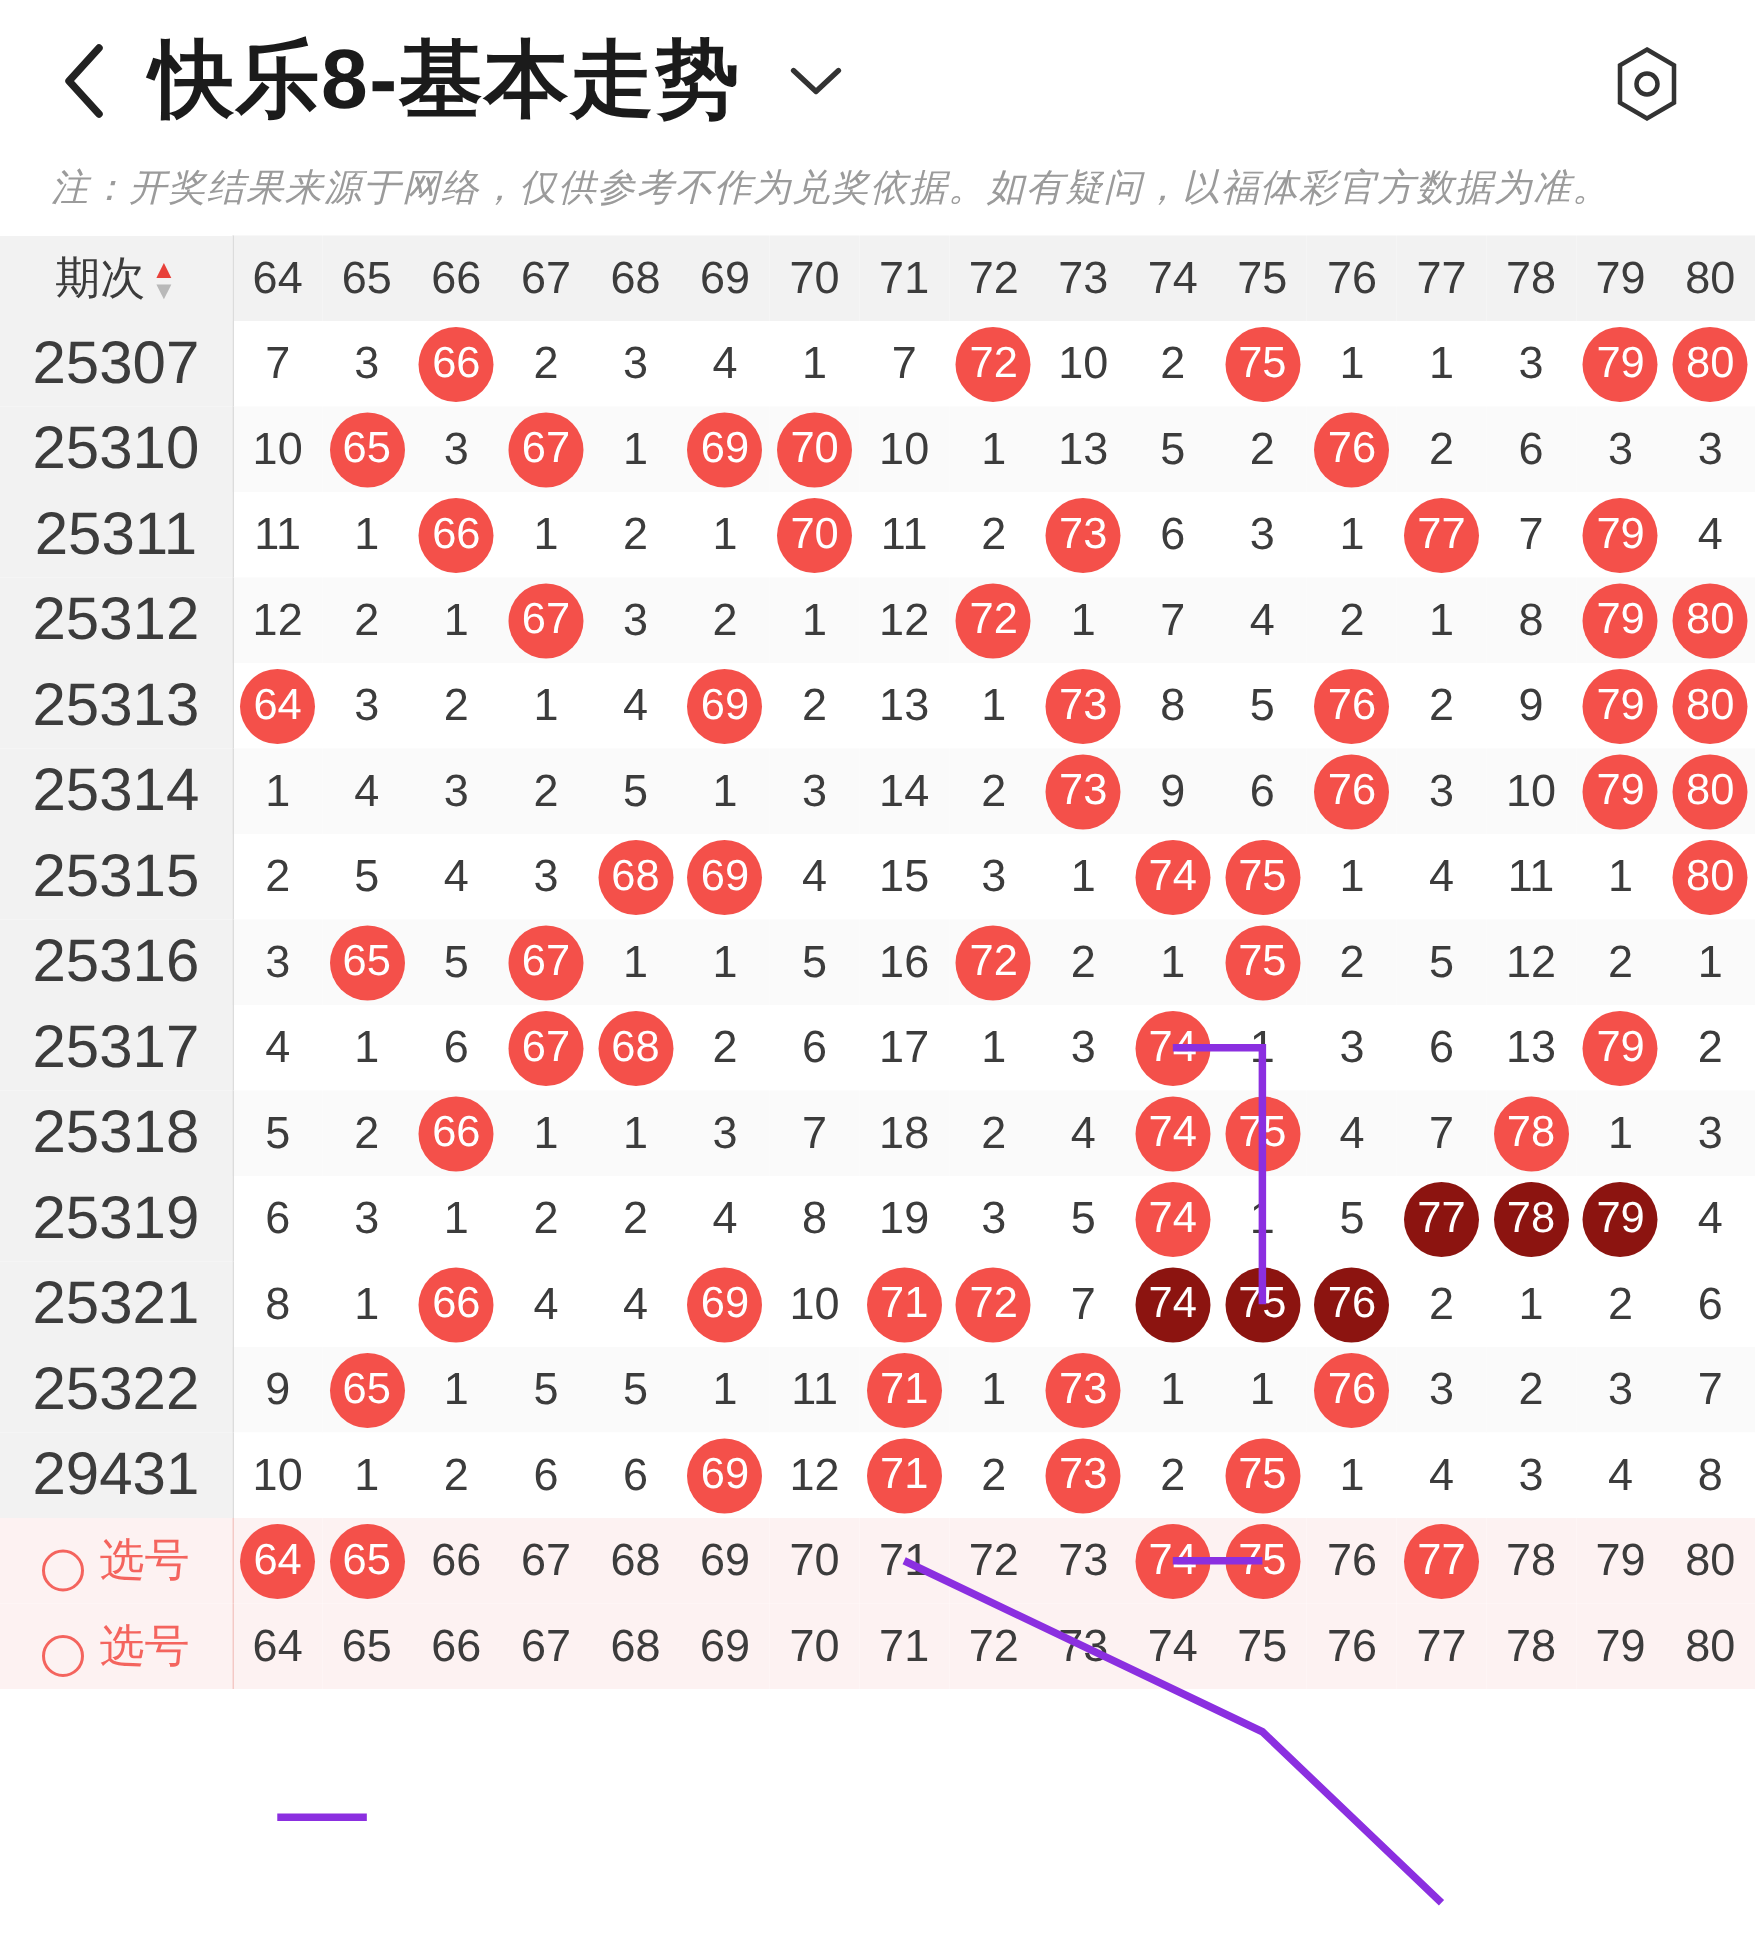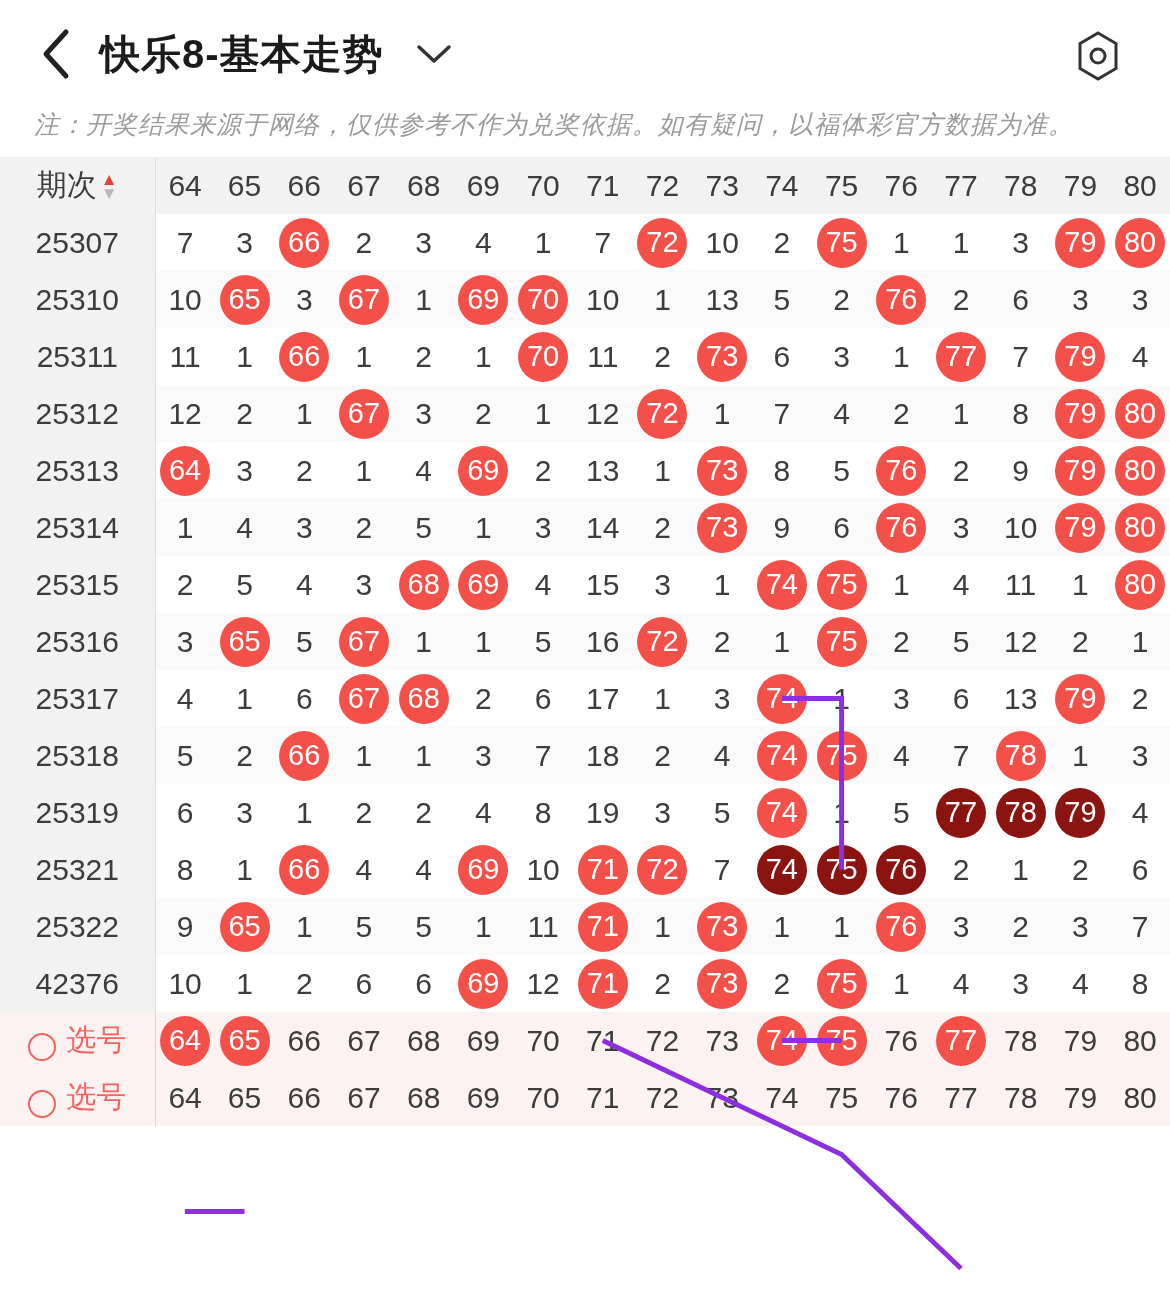--- a/index.html
+++ b/index.html
@@ -22,21 +22,21 @@
     position: relative;
   }
   .back-icon {
     width: 44px; height: 56px;
     display: flex; align-items: center; justify-content: center;
     margin-right: 22px;
     cursor: pointer;
   }
   .back-icon svg { display:block; }
   .title {
-    font-size: 40px;
+    font-size: 56px;
     font-weight: bold;
     letter-spacing: 1px;
     color: #1b1b1b;
     white-space: nowrap;
   }
   .chev-down {
     margin-left: 30px;
     display: flex; align-items: center;
   }
   .gear {
@@ -89,21 +89,21 @@
     margin-left: 4px;
     line-height: 0.8;
     font-size: 17px;
   }
   .sort-arrows .up { color: #e8413a; display:block; }
   .sort-arrows .dn { color: #b9b9b9; display:block; }
   tbody tr.odd td { background: #ffffff; }
   tbody tr.even td { background: #fafafa; }
   tbody td.issue {
     background: #f2f2f2 !important;
-    font-size: 30px;
+    font-size: 40px;
     color: #3c3c3c;
     border-right: 1px solid #dcdcdc;
   }
   thead th.issue-head { border-right: 1px solid #dcdcdc; }
   tbody tr td { border-bottom: 1px solid #ececec; }
   .ball {
     display: inline-flex;
     align-items: center;
     justify-content: center;
     width: 50px; height: 50px;
@@ -478,21 +478,21 @@
           <td><span class="ball">73</span></td>
           <td>1</td>
           <td>1</td>
           <td><span class="ball">76</span></td>
           <td>3</td>
           <td>2</td>
           <td>3</td>
           <td>7</td>
         </tr>
         <tr class="odd">
-          <td class="issue">42376</td>
+          <td class="issue">29431</td>
           <td>10</td>
           <td>1</td>
           <td>2</td>
           <td>6</td>
           <td>6</td>
           <td><span class="ball">69</span></td>
           <td>12</td>
           <td><span class="ball">71</span></td>
           <td>2</td>
           <td><span class="ball">73</span></td>

